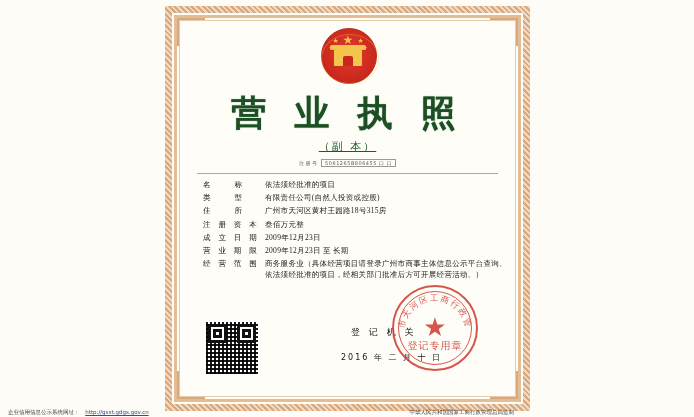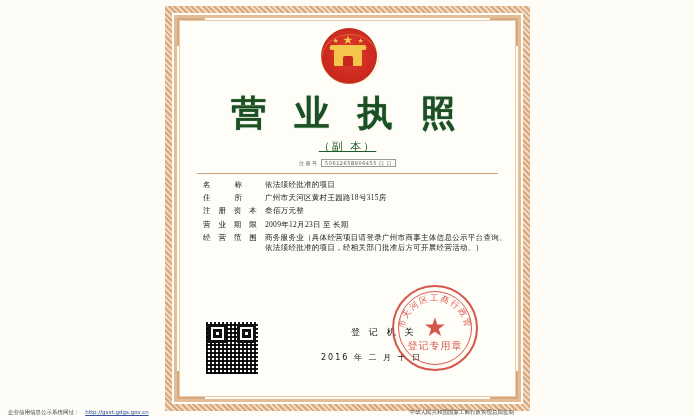--- a/index.html
+++ b/index.html
@@ -235,21 +235,21 @@
     position: absolute;
     left: 148px;
     bottom: 48px;
     font-family: "DejaVu Sans", sans-serif;
     font-size: 9px;
     letter-spacing: 3px;
     color: #141414;
   }
   .issue-date {
     position: absolute;
-    left: 118px;
+    left: 138px;
     bottom: 24px;
     font-family: "DejaVu Sans", sans-serif;
     font-size: 8px;
     letter-spacing: 2px;
     color: #141414;
   }
   .seal {
     position: absolute;
     right: 18px;
     bottom: 16px;
@@ -362,26 +362,34 @@
       <div class="hr"></div>
 
 
       <table class="fields">
         <tbody>
             <tr>
           <td class="label">名　　称</td>
           <td class="value">依法须经批准的项目</td>
         </tr>
         <tr>
+          <td class="label">类　　型</td>
+          <td class="value">有限责任公司(自然人投资或控股)</td>
+        </tr>
+        <tr>
           <td class="label">住　　所</td>
           <td class="value">广州市天河区黄村王园路18号315房</td>
         </tr>
         <tr>
           <td class="label">注 册 资 本</td>
           <td class="value">叁佰万元整</td>
+        </tr>
+        <tr>
+          <td class="label">成 立 日 期</td>
+          <td class="value">2009年12月23日</td>
         </tr>
         <tr>
           <td class="label">营 业 期 限</td>
           <td class="value">2009年12月23日 至 长期</td>
         </tr>
         <tr>
           <td class="label">经 营 范 围</td>
           <td class="value">商务服务业（具体经营项目请登录广州市商事主体信息公示平台查询。依法须经批准的项目，经相关部门批准后方可开展经营活动。）</td>
         </tr>
       </tbody>

